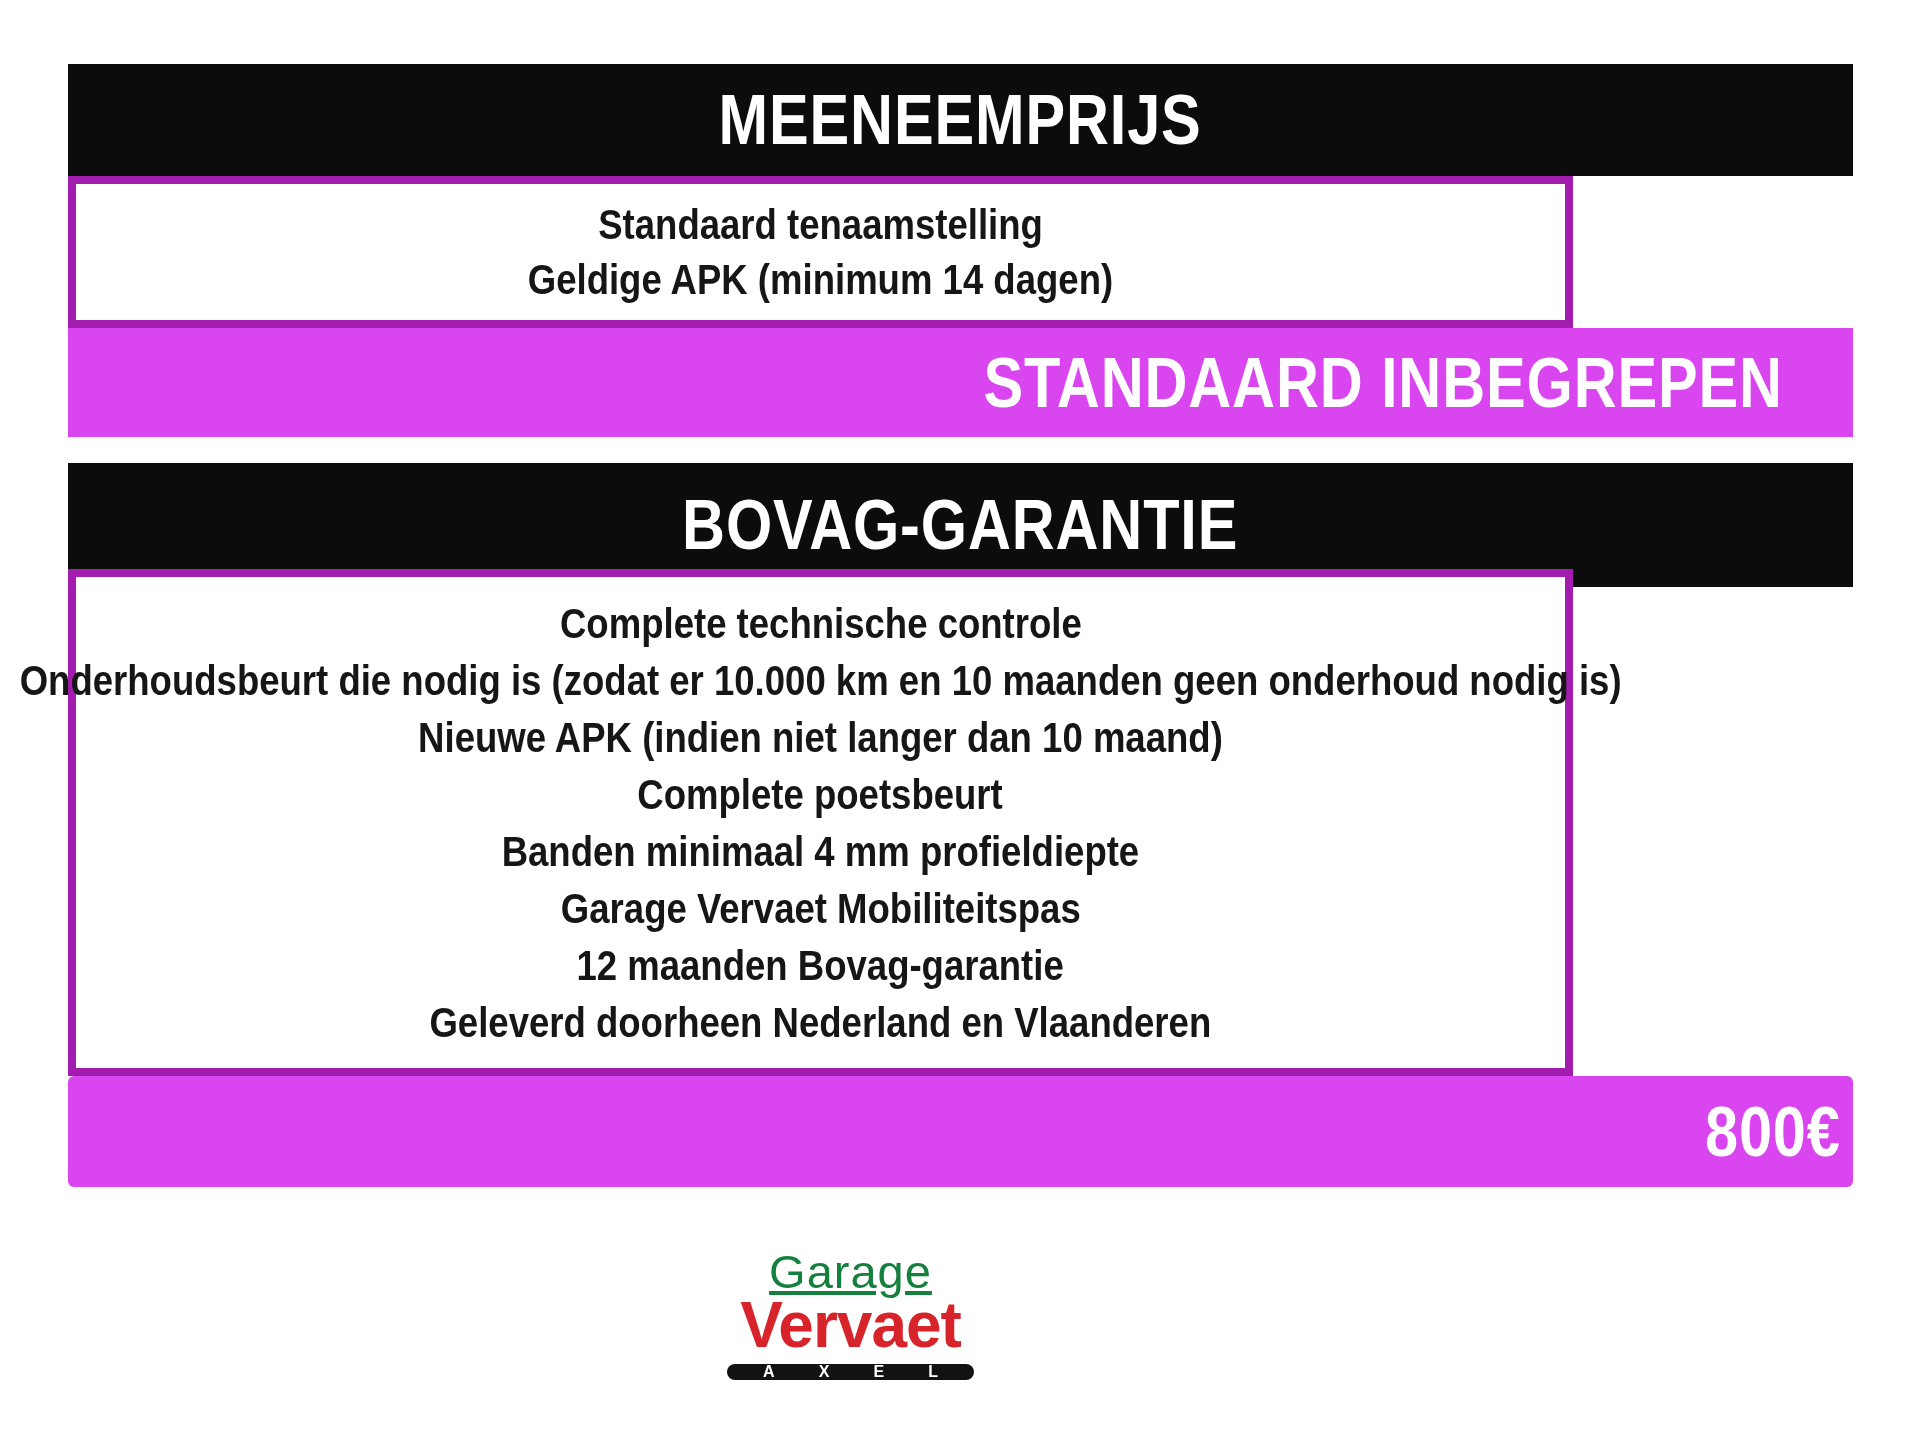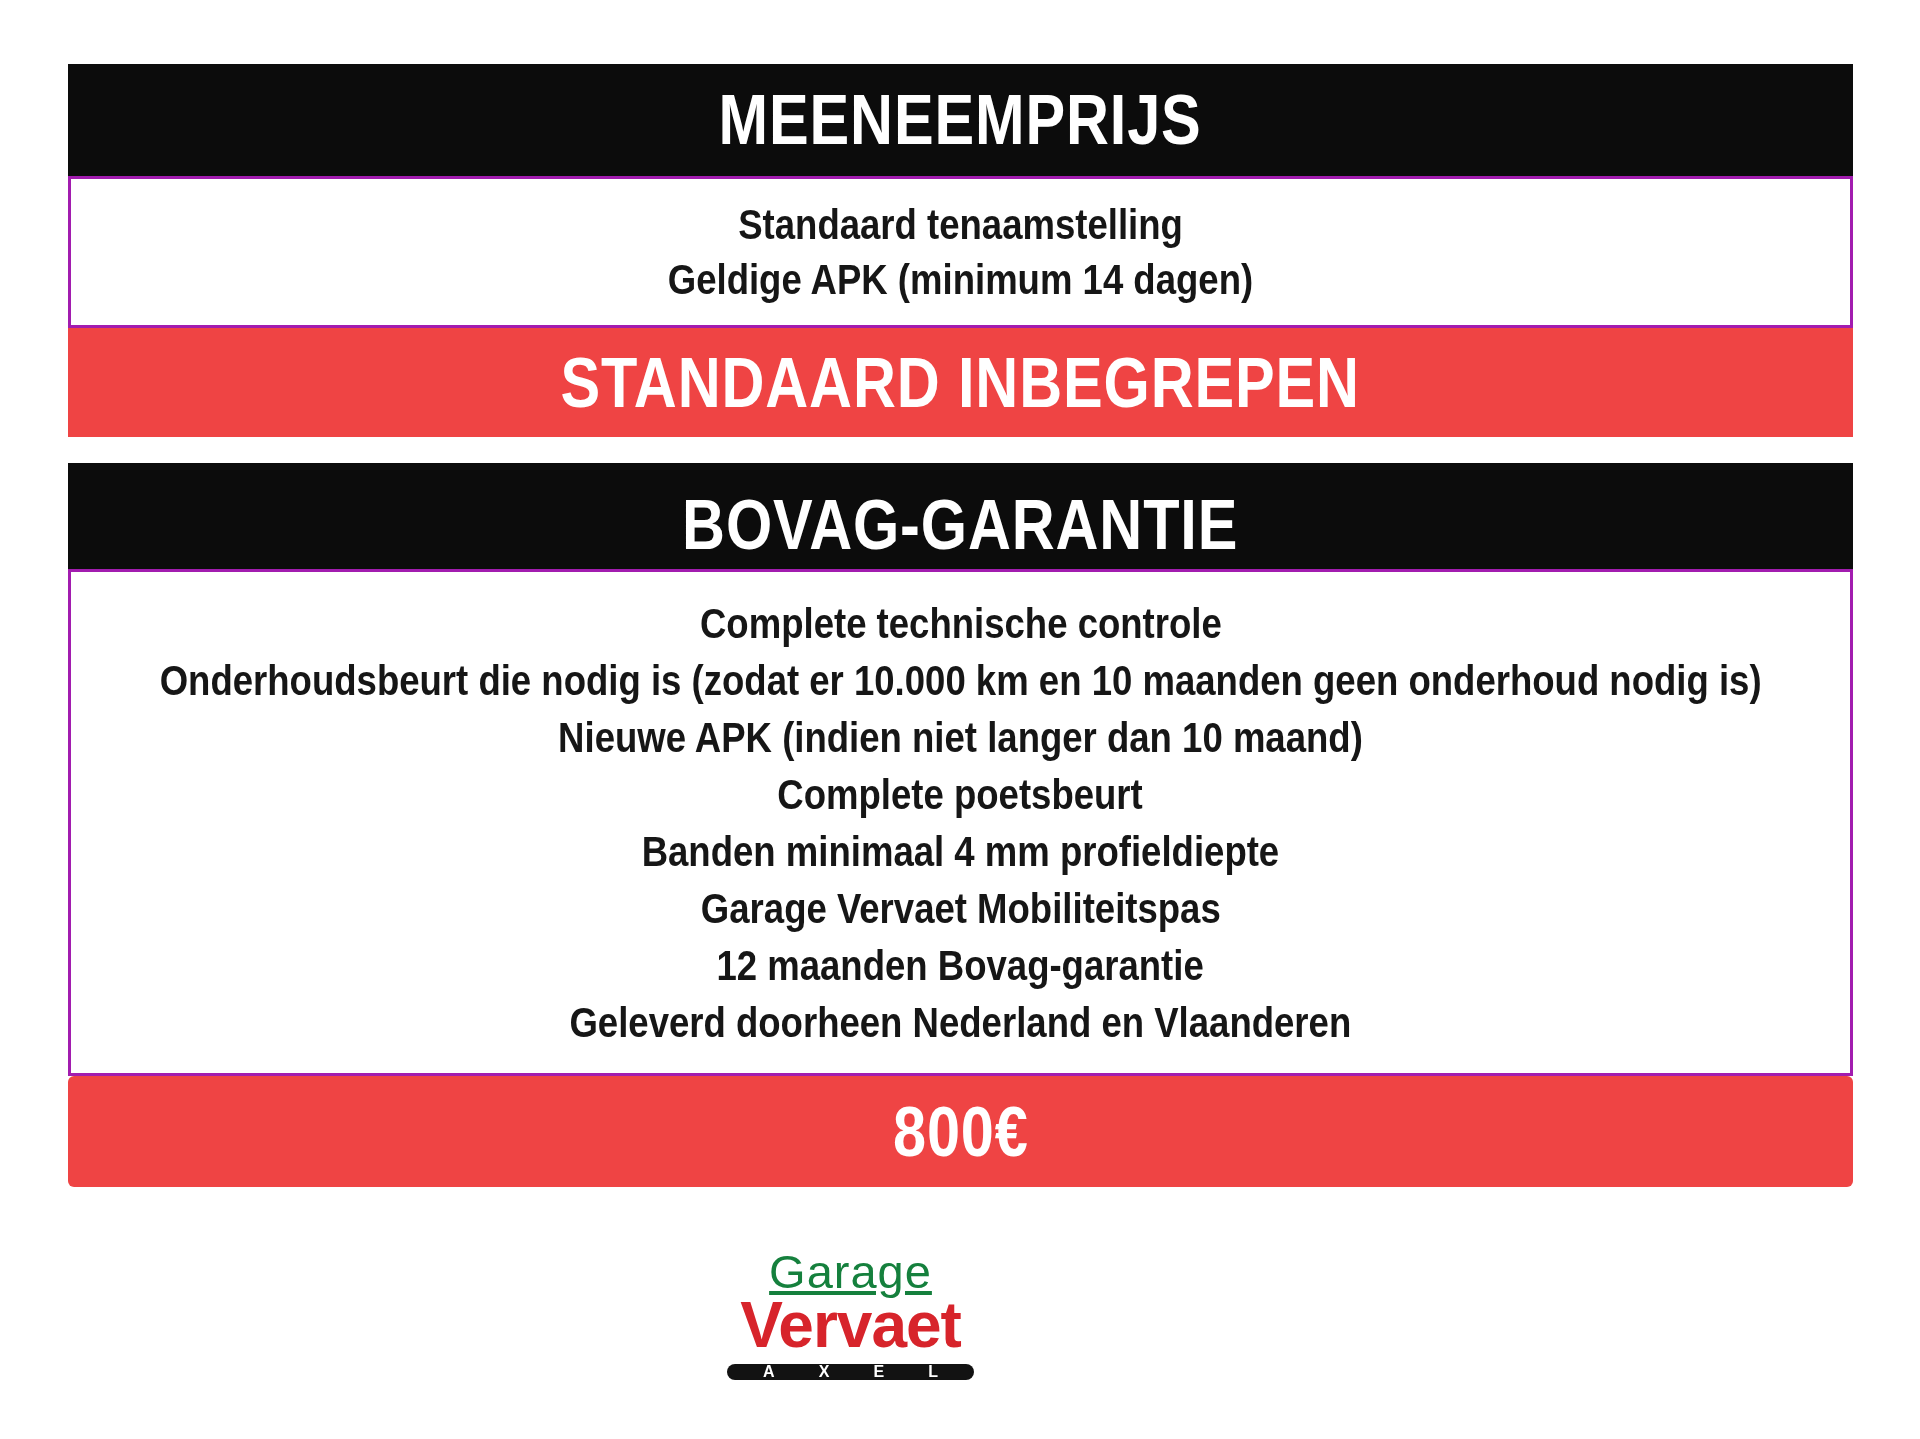--- a/index.html
+++ b/index.html
@@ -20,37 +20,37 @@
 
   
   .bar {
     left: 68px;
     width: 1785px;
     display: flex;
     align-items: center;
     justify-content: center;
   }
   .bar-black { background: #0c0c0c; }
-  .bar-red   { background: #ef4444; }
+  .bar-red   { background: #d946ef; justify-content: flex-end; }
   .bar-text {
     color: #ffffff;
     font-weight: 700;
     font-size: 70px;
     letter-spacing: 1px;
     white-space: nowrap;
     transform: scaleX(0.85);
     line-height: 1;
   }
 
   
   .whitebox {
     left: 68px;
-    width: 1785px;
+    width: 1505px;
     background: #ffffff;
-    border: 3px solid #a21caf;
+    border: 8px solid #a21caf;
     display: flex;
     flex-direction: column;
     align-items: center;
     justify-content: center;
   }
   .box-line {
     font-weight: 700;
     color: #161616;
     font-size: 42px;
     white-space: nowrap;

